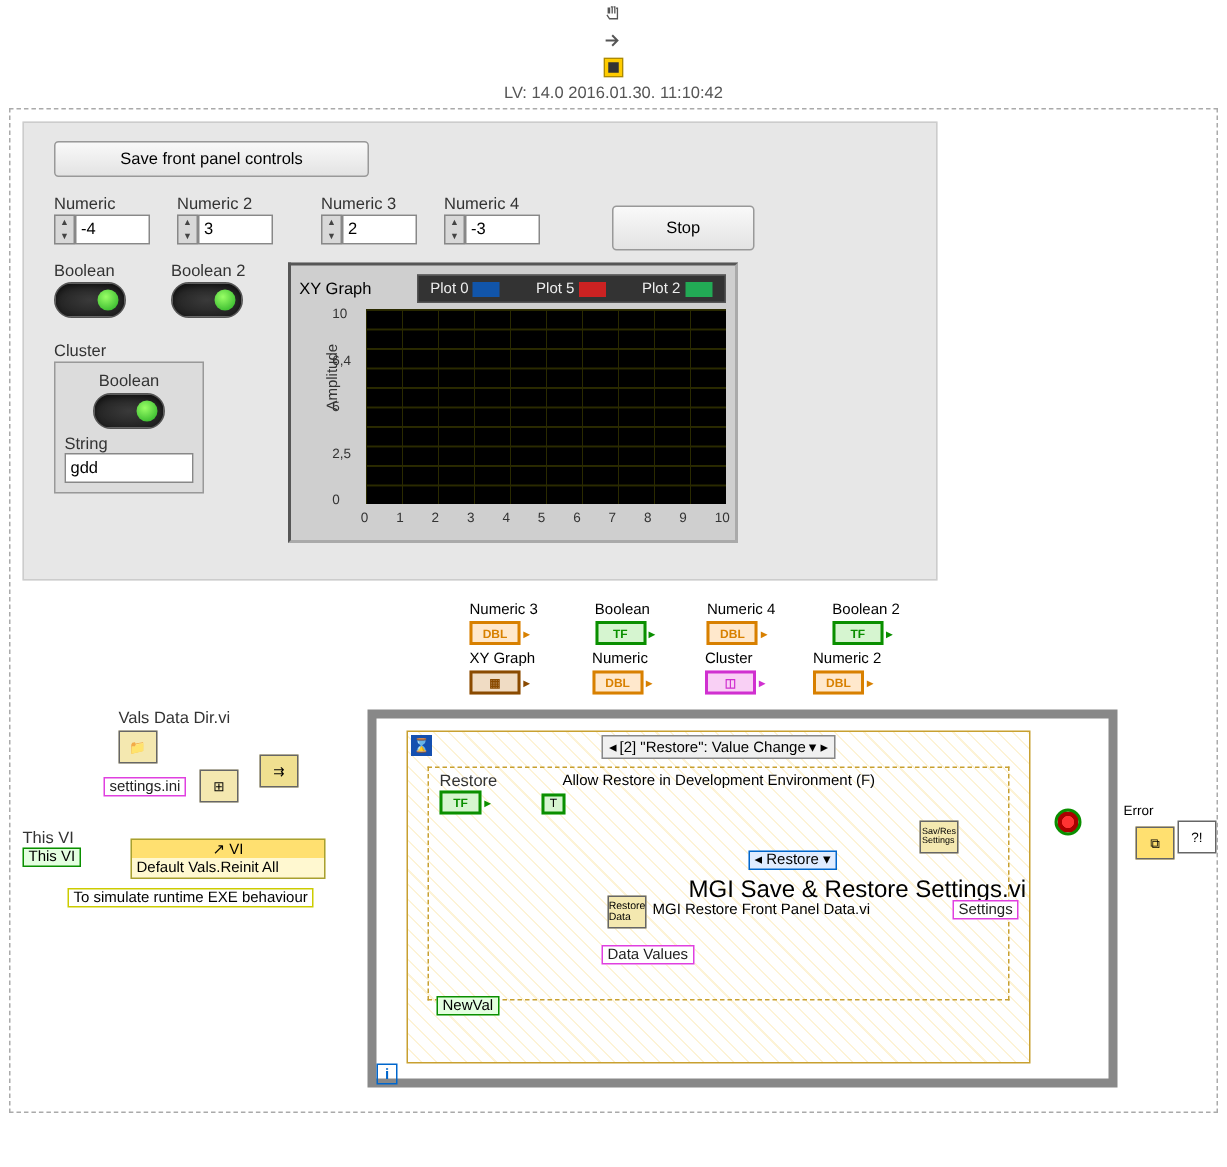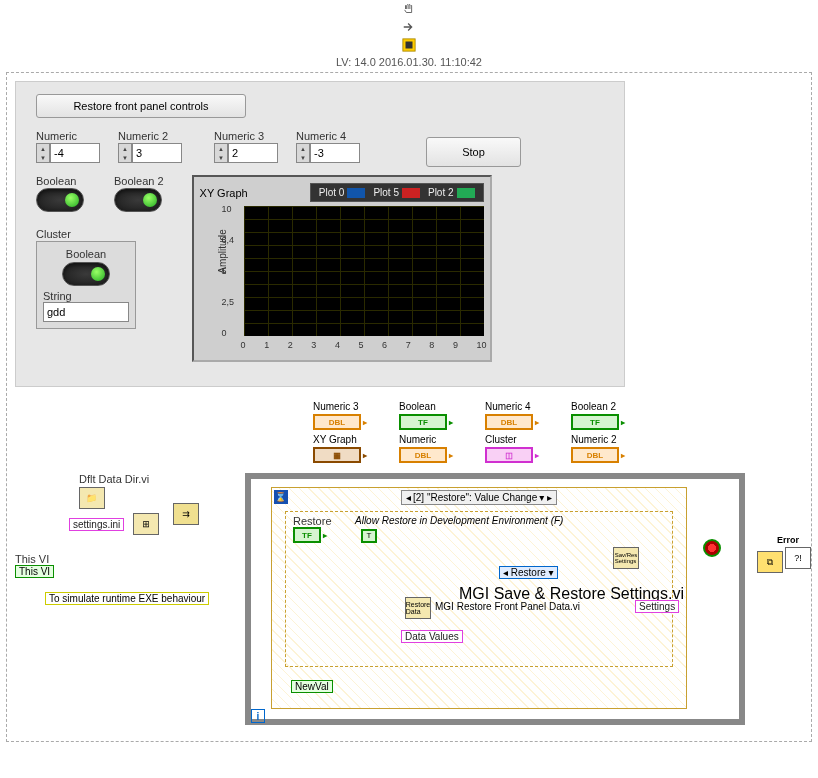--- a/index.html
+++ b/index.html
@@ -16,38 +16,38 @@
 .numeric-ctrl { display: flex; align-items: center; }
 .spinner { width: 14px; height: 20px; background: #d8d8d8; border: 1px solid #888; display:flex; flex-direction: column; }
 .spinner span { flex:1; display:flex; align-items:center; justify-content:center; font-size:6px; color:#444;}
 .num-input { width: 50px; height: 20px; border: 1px solid #888; background: #fff; font-size: 11px; padding: 0 3px; }
 .bool-toggle { width: 48px; height: 24px; border-radius: 12px; background: radial-gradient(ellipse at center, #3a3a3a, #1a1a1a); border: 1px solid #555; position: relative; box-shadow: inset 0 2px 4px rgba(0,0,0,.5); cursor:pointer;}
 .bool-toggle.on::after { content:""; position:absolute; right:4px; top:4px; width:14px; height:14px; border-radius:50%; background: radial-gradient(circle at 40% 35%, #9f6, #2a2);}
 .cluster { border: 1px solid #999; background: #dcdcdc; padding: 6px; width: 100px; }
 .str-input { width: 86px; height: 20px; border: 1px solid #888; background: #fff; font-size: 11px; padding: 0 3px; }
 .graph-block { background: #cfcfcf; border: 2px inset #aaa; padding: 6px; }
 .graph-header { display:flex; align-items:center; gap:8px; margin-bottom:4px; font-size:11px;}
-.plot-legend { background:#333; border:1px solid #555; color:#eee; display:flex; gap:8px; padding:3px 8px; font-size:10px;}
+.plot-legend { background:#333; border:1px solid #555; color:#eee; display:flex; gap:24px; padding:3px 8px; font-size:10px;}
 .plot-legend span { display:flex; align-items:center; gap:3px;}
 .swatch { width:18px; height:10px; display:inline-block;}
 .chart-area { background:#000; width:240px; height:130px; position:relative; }
 .chart-grid { position:absolute; inset:0; background-image:
   linear-gradient(#2a2a00 1px, transparent 1px),
   linear-gradient(90deg, #2a2a00 1px, transparent 1px);
   background-size: 24px 13px; }
 .axis-y { position:absolute; left:-22px; top:-2px; font-size:9px; color:#333; display:flex; flex-direction:column; justify-content:space-between; height:134px;}
 .axis-x { position:absolute; bottom:-14px; left:-3px; font-size:9px; color:#333; display:flex; justify-content:space-between; width:246px;}
 .axis-lbl-y { position:absolute; left:-44px; top:40px; transform:rotate(-90deg); transform-origin:center; font-size:10px; color:#333;}
 .axis-lbl-x { text-align:center; font-size:10px; color:#333; margin-top:14px;}
 .watermark { position:absolute; bottom:-8px; left:30px; font-size:18px; font-weight:bold; color:#c5c5c5; letter-spacing:1px; white-space:nowrap;}
 .chart-wrap { position:relative; margin-left:44px; margin-bottom:18px;}
 
 .terminals { display:flex; gap:38px; margin:14px 0 4px 298px; flex-wrap:wrap; width:400px;}
 .terminal { display:flex; flex-direction:column; gap:2px; font-size:10px; }
-.term-box { width:48px; height:16px; border:2px solid; display:flex; align-items:center; justify-content:center; font-size:8px; font-weight:bold; position:relative;}
+.term-box { width:34px; height:16px; border:2px solid; display:flex; align-items:center; justify-content:center; font-size:8px; font-weight:bold; position:relative;}
 .term-box::after { content:"▸"; position:absolute; right:-8px; font-size:8px;}
 .dbl { border-color:#d88000; color:#d88000; background:#ffe8cc;}
 .tf { border-color:#0a8f00; color:#0a8f00; background:#d6f5d0;}
 .clst { border-color:#d030d0; color:#d030d0; background:#f9d0f5;}
 .xy { border-color:#8a4a00; color:#8a4a00; background:#f0dcc4;}
 
 .diagram-area { position:relative; margin-top:10px; height:260px;}
 .thick-frame { position:absolute; border:6px solid #888; background:#fff;}
 .inner-dashed { position:absolute; border:1px dashed #c8a030;}
 .bd-label { font-size:10px; border:1px solid; padding:0 3px; background:#fff;}
@@ -72,21 +72,21 @@
       <rect x="1" y="1" width="14" height="14" fill="#fc0" stroke="#a80"></rect>
       <rect x="4" y="4" width="8" height="8" fill="#333"></rect>
     </svg>
   <span>LV: 14.0 2016.01.30. 11:10:42</span>
 </div>
 
 <div class="dashed-frame">
 
   <div class="front-panel">
     <div class="fp-row" style="gap:40px;">
-      <button class="fp-btn">Restore front panel controls</button>
+      <button class="fp-btn">Save front panel controls</button>
     </div>
 
     <div class="fp-row" style="align-items:flex-end;">
       <div class="ctrl-group">
         <span class="ctrl-label">Numeric</span>
         <div class="numeric-ctrl">
           <div class="spinner">
               <span>▲</span>
               <span>▼</span>
             </div>
@@ -116,21 +116,21 @@
       <div class="ctrl-group">
         <span class="ctrl-label">Numeric 4</span>
         <div class="numeric-ctrl">
           <div class="spinner">
               <span>▲</span>
               <span>▼</span>
             </div>
           <input class="num-input" value="-3" style="">
         </div>
       </div>
-      <button class="fp-btn fp-btn-stop" style="margin-left:48px; margin-bottom:-4px;">Stop</button>
+      <button class="fp-btn fp-btn-stop" style="margin-left:30px; margin-bottom:-4px;">Stop</button>
     </div>
 
     <div class="fp-row" style="align-items:flex-start;">
       <div style="display:flex; flex-direction:column; gap:16px;">
         <div style="display:flex; gap:30px;">
           <div class="ctrl-group">
             <span class="ctrl-label">Boolean</span>
             <div class="bool-toggle on"></div>
           </div>
           <div class="ctrl-group">
@@ -231,76 +231,82 @@
         <div class="term-box clst">◫</div>
       </div>
     <div class="terminal">
         <span>Numeric 2</span>
         <div class="term-box dbl">DBL</div>
       </div>
   </div>
 
   <div class="diagram-area">
 
-    <div class="node" style="left:64px; top:0;"><span class="ctrl-label">Dflt Data Dir.vi</span></div>
+    <div class="node" style="left:64px; top:0;"><span class="ctrl-label">Vals Data Dir.vi</span></div>
     <div class="node" style="left:64px; top:14px;">
         <div class="small-icon">📁</div>
       </div>
     <div class="node" style="left:54px; top:46px;"><span class="bd-label pink">settings.ini</span></div>
     <div class="node" style="left:118px; top:40px;">
         <div class="small-icon">⊞</div>
       </div>
     <div class="node" style="left:158px; top:30px;">
         <div class="small-icon" style="background:#f0e090;">⇉</div>
       </div>
 
     <div class="node" style="left:0; top:80px;"><span class="ctrl-label">This VI</span></div>
     <div class="node" style="left:0; top:93px;"><span class="bd-label grn" style="background:#e4ffe0;">This VI</span></div>
+    <div class="node" style="left:72px; top:86px;">
+      <div style="border:1px solid #a8a030; background:#fff8d0; width:130px;">
+        <div style="background:#ffe070; text-align:center; font-size:10px;">↗ <span>VI</span></div>
+        <div style="font-size:10px; padding:1px 3px;">Default Vals.Reinit All</div>
+      </div>
+    </div>
     <div class="node" style="left:30px; top:120px;"><span class="bd-label" style="border-color:#cc0;">To simulate runtime EXE behaviour</span></div>
 
     <div class="thick-frame" style="left:230px; top:0; width:500px; height:252px;"></div>
     <div class="info-i" style="left:236px; bottom:10px;">i</div>
 
     <div class="node" style="left:256px; top:14px; width:416px; height:222px; border:1px solid #c8a030; background:repeating-linear-gradient(45deg,#fff,#fff 6px,#fdf3d6 6px,#fdf3d6 7px);">
       <div style="position:absolute; left:2px; top:2px; width:14px; height:14px; background:#1550b0; color:#fff; font-size:9px; display:flex; align-items:center; justify-content:center;">⌛</div>
       <div style="text-align:center; margin-top:2px;">
         <span class="case-selector">◂ <span>[2] "Restore": Value Change</span> ▾ ▸</span>
       </div>
     </div>
 
     <div class="inner-dashed" style="left:270px; top:38px; width:388px; height:156px;"></div>
 
     <div class="node" style="left:278px; top:42px;"><span class="ctrl-label">Restore</span><div class="term-box tf" style="width:28px;">TF</div></div>
-    <div class="node" style="left:340px; top:42px; font-size:10px;font-style:italic;"><span>Allow Restore in Development Environment (F)</span></div>
+    <div class="node" style="left:360px; top:42px; font-size:10px;"><span>Allow Restore in Development Environment (F)</span></div>
     <div class="node" style="left:346px; top:56px;">
         <div style="width:16px;height:14px;border:2px solid #0a8f00;background:#d6f5d0;font-size:8px;text-align:center;">T</div>
       </div>
 
     <div class="node" style="left:484px; top:94px;"><span class="bd-label" style="border-color:#06c; background:#e0ecff;">◂ <span>Restore</span> ▾</span></div>
 
     <div class="node" style="left:390px; top:124px;">
         <div class="small-icon" style="font-size:7px;">Restore<br>Data</div>
       </div>
     <div class="node" style="left:420px; top:128px; font-size:10px;"><span>MGI Restore Front Panel Data.vi</span></div>
     <div class="node" style="left:386px; top:158px;"><span class="bd-label pink">Data Values</span></div>
 
     <div class="node" style="left:598px; top:74px;">
         <div class="small-icon" style="font-size:6px; line-height:1;">Sav/Res<br>Settings</div>
       </div>
     <div class="node" style="left:444px; top:112px; font-size:16px;"><span>MGI Save &amp; Restore Settings.vi</span></div>
     <div class="node" style="left:620px; top:128px;"><span class="bd-label pink">Settings</span></div>
 
-    <div class="node" style="left:276px; top:208px;"><span class="bd-label grn" style="background:#e4ffe0;">NewVal</span></div>
+    <div class="node" style="left:276px; top:192px;"><span class="bd-label grn" style="background:#e4ffe0;">NewVal</span></div>
 
     <div class="node" style="left:688px; top:66px;">
         <div style="width:18px;height:18px;border:2px solid #0a8f00;border-radius:50%;background:radial-gradient(circle,#f33 40%,#a00 42%);"></div>
       </div>
 
     <div class="node" style="left:742px; top:78px;">
         <div class="small-icon" style="background:#ffe070;">⧉</div>
       </div>
     <div class="node" style="left:770px; top:74px;">
         <div class="small-icon" style="background:#fff;">?!</div>
       </div>
-    <div class="node" style="left:762px; top:62px; font-size:9px;font-weight:bold;"><span>Error</span></div>
+    <div class="node" style="left:734px; top:62px; font-size:9px;"><span>Error</span></div>
   </div>
 
 </div>
 
 </body></html>

